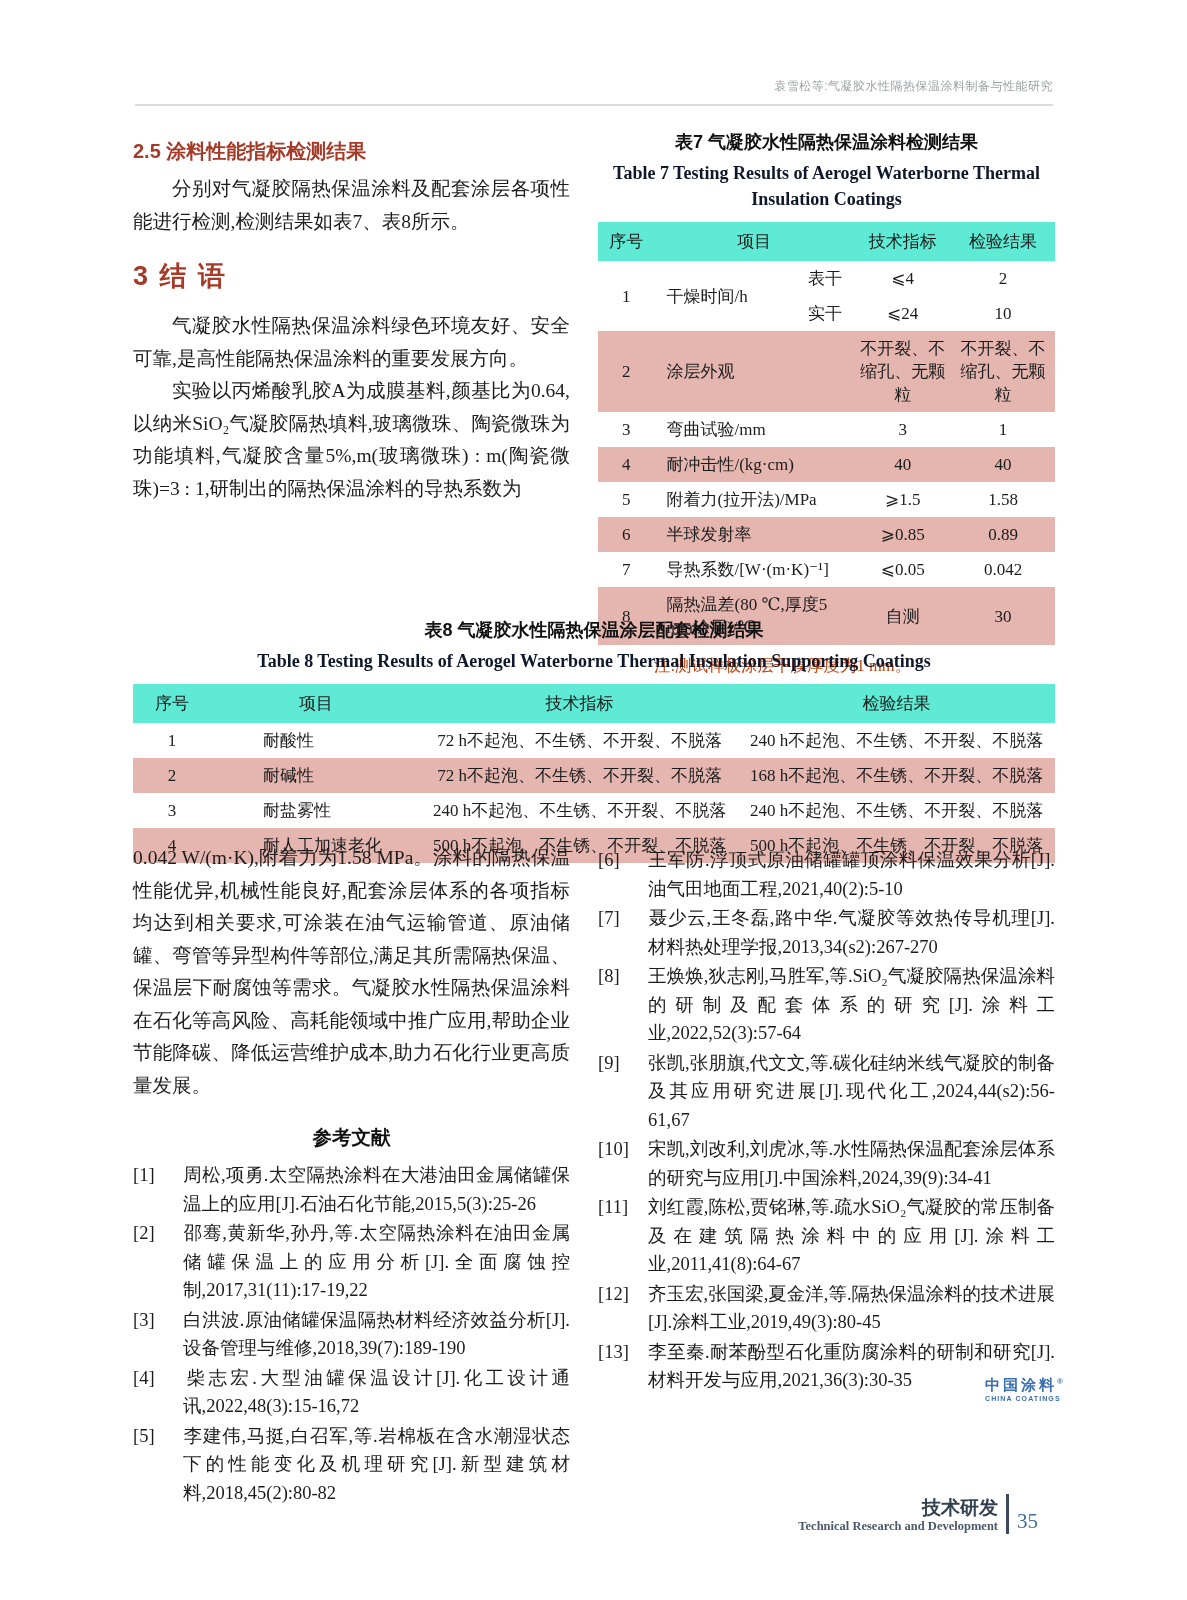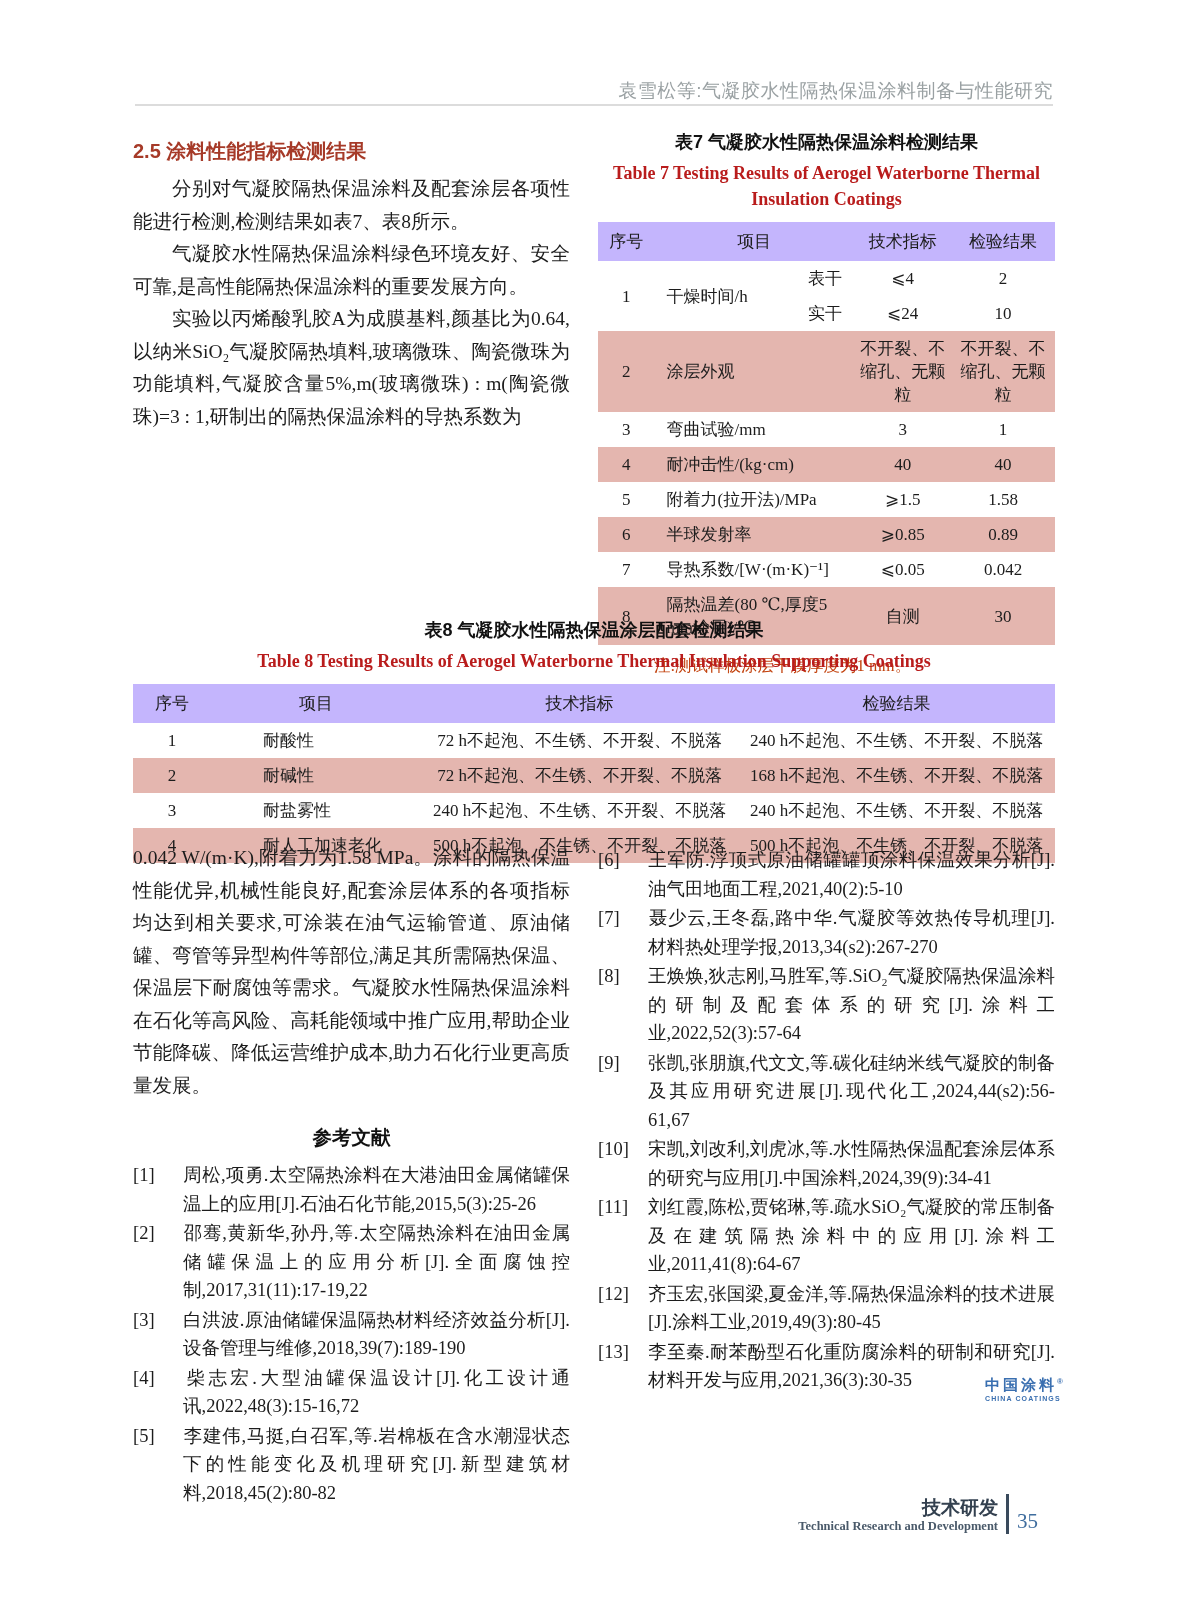--- a/index.html
+++ b/index.html
@@ -1,50 +1,50 @@
 <!DOCTYPE html>
 <html><head>
 <meta charset="utf-8">
 <style>
   html,body{margin:0;padding:0;background:#ffffff;}
   .page{position:relative;width:1187px;height:1600px;background:#ffffff;overflow:hidden;
         font-family:"Liberation Serif","DejaVu Serif",serif;color:#1c1c1c;}
 
   
   .running-head{position:absolute;top:78px;right:134px;font-family:"Liberation Sans","DejaVu Sans",sans-serif;
-                font-size:19px;color:#9aa1a3;letter-spacing:.5px;}
+                font-size:12px;color:#9aa1a3;letter-spacing:.5px;}
   .head-rule{position:absolute;top:104px;left:135px;width:918px;height:1.5px;background:#dcdcdc;}
 
   
   .col-left-top{position:absolute;left:133px;top:126px;width:437px;}
   .col-right-top{position:absolute;left:598px;top:130px;width:457px;}
   .table8-block{position:absolute;left:133px;top:618px;width:922px;}
   .col-left-bottom{position:absolute;left:133px;top:842px;width:437px;}
   .col-right-bottom{position:absolute;left:598px;top:846px;width:457px;}
 
   
   .para{font-size:19.5px;line-height:32.5px;text-align:justify;margin:0;}
   .indent{text-indent:2em;}
   .h-sub{font-family:"Liberation Sans","DejaVu Sans",sans-serif;font-weight:bold;
          font-size:20px;color:#a63a28;margin:12px 0 8px 0;}
   .h-big{font-family:"Liberation Sans","DejaVu Sans",sans-serif;font-weight:bold;
          font-size:27px;color:#a63a28;margin:20px 0 16px 0;letter-spacing:2px;}
 
   
   .tbl-title-zh{font-family:"Liberation Sans","DejaVu Sans",sans-serif;font-weight:bold;
                 font-size:18px;text-align:center;color:#111;}
-  .tbl-title-en{font-weight:bold;font-size:18px;text-align:center;color:#b91c1c;
+  .tbl-title-en{font-weight:bold;font-size:18px;text-align:center;color:#0f172a;
                 margin:6px auto 10px auto;line-height:26px;}
   .t7-title-en{width:430px;}
 
   
   table{border-collapse:collapse;width:100%;table-layout:fixed;}
   td,th{font-weight:normal;text-align:center;vertical-align:middle;
         font-size:17px;line-height:23px;padding:6px 2px;}
-  thead th{background:#c4b5fd;margin-left:48px;}
+  thead th{background:#5eead4;margin-left:48px;}
   tr.shade td{background:#e4b6af;}
   .t7 td.item,.t8 td.item{text-align:left;}
   .t7 td.item{padding-left:12px;}
   .t8 td.item{padding-left:52px;}
   .t7 thead th,.t8 thead th{padding:8px 2px;}
   .t7-note{font-size:16.5px;color:#c2410c;margin-top:10px;padding-left:56px;}
 
   
   .refs-heading{font-weight:bold;font-size:19.5px;text-align:center;margin:22px 0 10px 0;color:#111;}
   .ref{font-size:18.5px;line-height:28.5px;text-align:justify;padding-left:50px;margin:0 0 1px 0;}
@@ -70,20 +70,21 @@
 <body>
 
 <div class="page">
 
   <div class="running-head">袁雪松等:气凝胶水性隔热保温涂料制备与性能研究</div>
   <div class="head-rule"></div>
 
   <div class="col-left-top">
     <div class="h-sub">2.5  涂料性能指标检测结果</div>
     <p class="para indent">分别对气凝胶隔热保温涂料及配套涂层各项性能进行检测,检测结果如表7、表8所示。</p>
+    <div class="h-big">3  结  语</div>
     <p class="para indent">气凝胶水性隔热保温涂料绿色环境友好、安全可靠,是高性能隔热保温涂料的重要发展方向。</p>
     <p class="para indent">实验以丙烯酸乳胶A为成膜基料,颜基比为0.64,以纳米SiO₂气凝胶隔热填料,玻璃微珠、陶瓷微珠为功能填料,气凝胶含量5%,m(玻璃微珠) : m(陶瓷微珠)=3 : 1,研制出的隔热保温涂料的导热系数为</p>
   </div>
 
   <div class="col-right-top">
     <div class="tbl-title-zh">表7  气凝胶水性隔热保温涂料检测结果</div>
     <div class="tbl-title-en t7-title-en">Table 7  Testing Results of Aerogel Waterborne Thermal Insulation Coatings</div>
     <table class="t7">
       <colgroup>
           <col style="width:56px">

